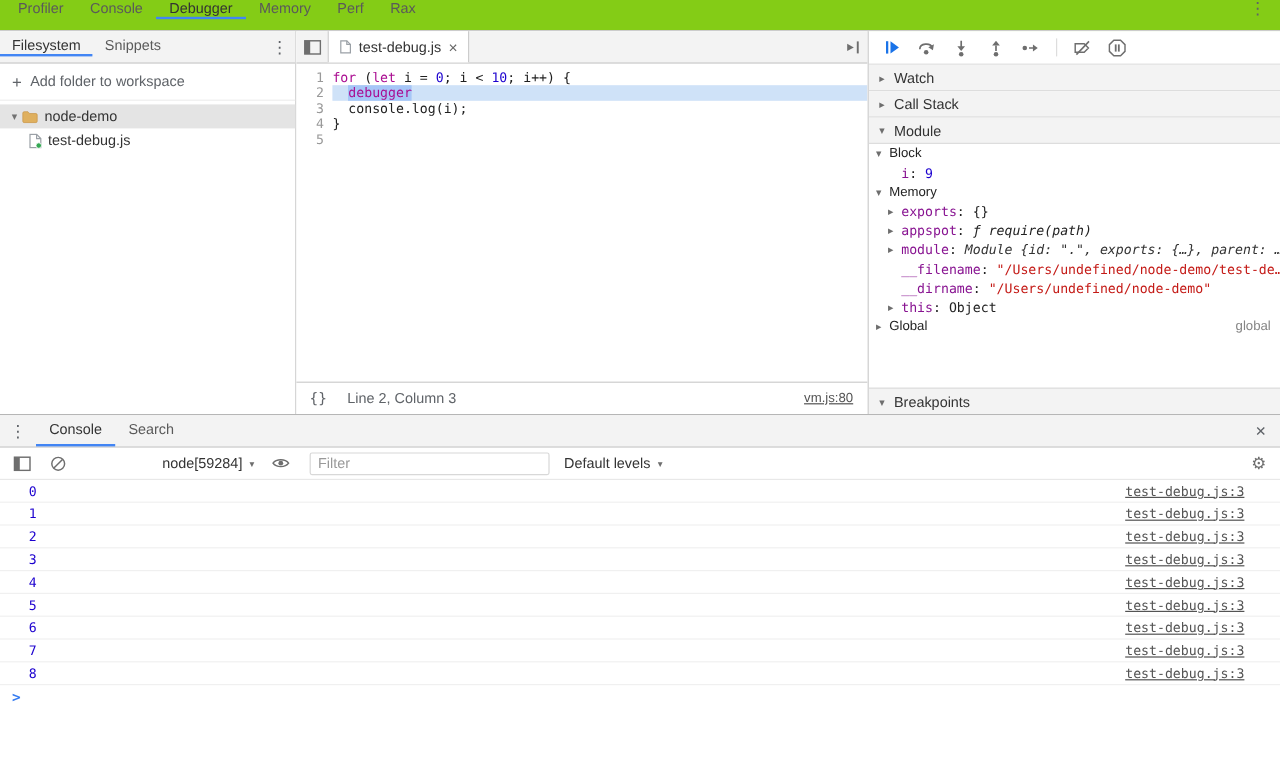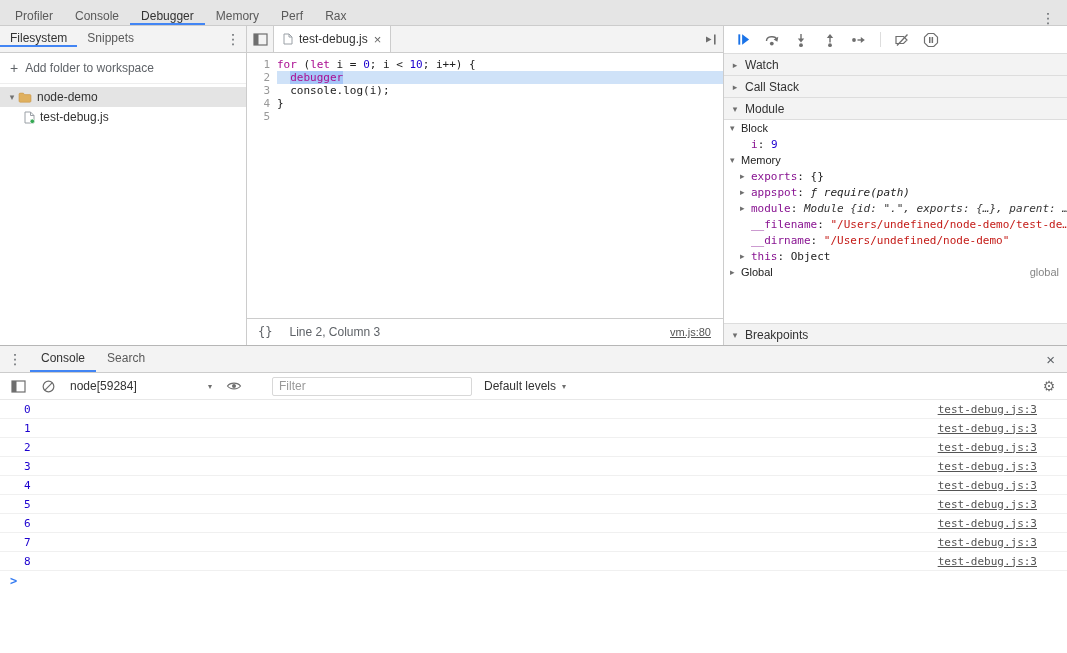--- a/index.html
+++ b/index.html
@@ -8,21 +8,21 @@
   .window{width:1067px;height:653px;display:flex;flex-direction:column;background:#fff}
 
   
   .titlebar{flex:0 0 22px;height:22px;background:#dfdfdf;border-bottom:1px solid #c3c3c3;display:flex;align-items:center;position:relative}
   .traffic{display:flex;gap:8px;margin-left:10px;z-index:2}
   .light{width:12px;height:12px;border-radius:50%;cursor:pointer}
   .light.red{background:#ff5f57}.light.yellow{background:#febc2e}.light.green{background:#28c840}
   .url{position:absolute;left:0;right:0;text-align:center;font-size:11px;color:#454545;white-space:nowrap;overflow:hidden;text-overflow:ellipsis;padding:0 70px}
 
   
-  .main-toolbar{flex:0 0 26px;height:26px;background:#e5e5e5;border-bottom:1px solid #ccc;display:flex;align-items:flex-end}
+  .main-toolbar{flex:0 0 26px;height:26px;background:#84cc16;border-bottom:1px solid #ccc;display:flex;align-items:flex-start}
   .main-tabs{display:flex;padding-left:4px}
   .main-tab{padding:0 11px;display:flex;align-items:center;color:#5a5a5a;cursor:pointer;border-bottom:2px solid transparent}
   .main-tab.active{color:#333;border-bottom-color:var(--accent,#4285f4)}
   .toolbar-right{margin-left:auto;display:flex;align-items:center;padding-right:6px}
   .kebab{color:#5f6368;font-size:14px;padding:0 6px;cursor:pointer;line-height:1}
 
   
   .content{flex:1 1 auto;display:flex;min-height:0}
 
   
@@ -86,23 +86,23 @@
 
   
   .drawer{flex:0 0 308px;height:308px;border-top:1px solid #b6b6b6;display:flex;flex-direction:column;background:#fff}
   .drawer-tabbar{flex:0 0 27px;height:27px;background:#f3f3f3;border-bottom:1px solid #ccc;display:flex;align-items:stretch}
   .drawer-tabbar .kebab{display:flex;align-items:center;padding:0 8px}
   .drawer-tab{padding:0 11px;display:flex;align-items:center;color:#5a5a5a;cursor:pointer;border-bottom:2px solid transparent}
   .drawer-tab.active{color:#333;border-bottom-color:var(--accent,#4285f4)}
   .drawer-close{margin-left:auto;display:flex;align-items:center;padding:0 12px;color:#5f6368;font-size:15px;cursor:pointer}
   .console-toolbar{flex:0 0 27px;height:27px;display:flex;align-items:center;gap:6px;padding:0 6px;border-bottom:1px solid #e8e8e8}
   .ct-icon{width:24px;height:22px;display:flex;align-items:center;justify-content:center;cursor:pointer;color:#6e6e6e}
-  .context-select{display:flex;align-items:center;color:#333;cursor:pointer;padding:0 4px;width:150px;justify-content:space-between}
+  .context-select{display:flex;align-items:center;color:#333;cursor:pointer;padding:0 4px;width:150px;justify-content:flex-end}
   .dd-arrow{font-size:8px;color:#6e6e6e;margin-left:6px}
-  .filter-input{width:200px;height:19px;border:1px solid #d8d8d8;border-radius:2px;padding:0 6px;font-size:12px;font-family:"Liberation Sans",sans-serif;color:#333;outline:none;margin-left:20px}
+  .filter-input{width:200px;height:19px;border:1px solid #d8d8d8;border-radius:2px;padding:0 6px;font-size:12px;font-family:"Liberation Sans",sans-serif;color:#333;outline:none;margin-left:6px}
   .filter-input::placeholder{color:#999}
   .levels{display:flex;align-items:center;color:#333;cursor:pointer;margin-left:6px}
   .ct-gear{margin-left:auto;font-size:14px}
   .console-messages{flex:0 0 auto}
   .console-row{display:flex;align-items:center;height:19px;border-bottom:1px solid #f0f0f0;font-family:"DejaVu Sans Mono",monospace;font-size:11px;padding:0 30px 0 24px}
   .cr-value{color:var(--number,#1c00cf)}
   .cr-link{margin-left:auto;color:var(--link,#545454);text-decoration:underline;cursor:pointer}
   .console-prompt{display:flex;align-items:center;height:20px;padding-left:10px;font-family:"DejaVu Sans Mono",monospace;font-size:12px}
   .prompt-chevron{color:#367cf1;font-weight:bold;margin-right:6px}
   svg{display:block}

